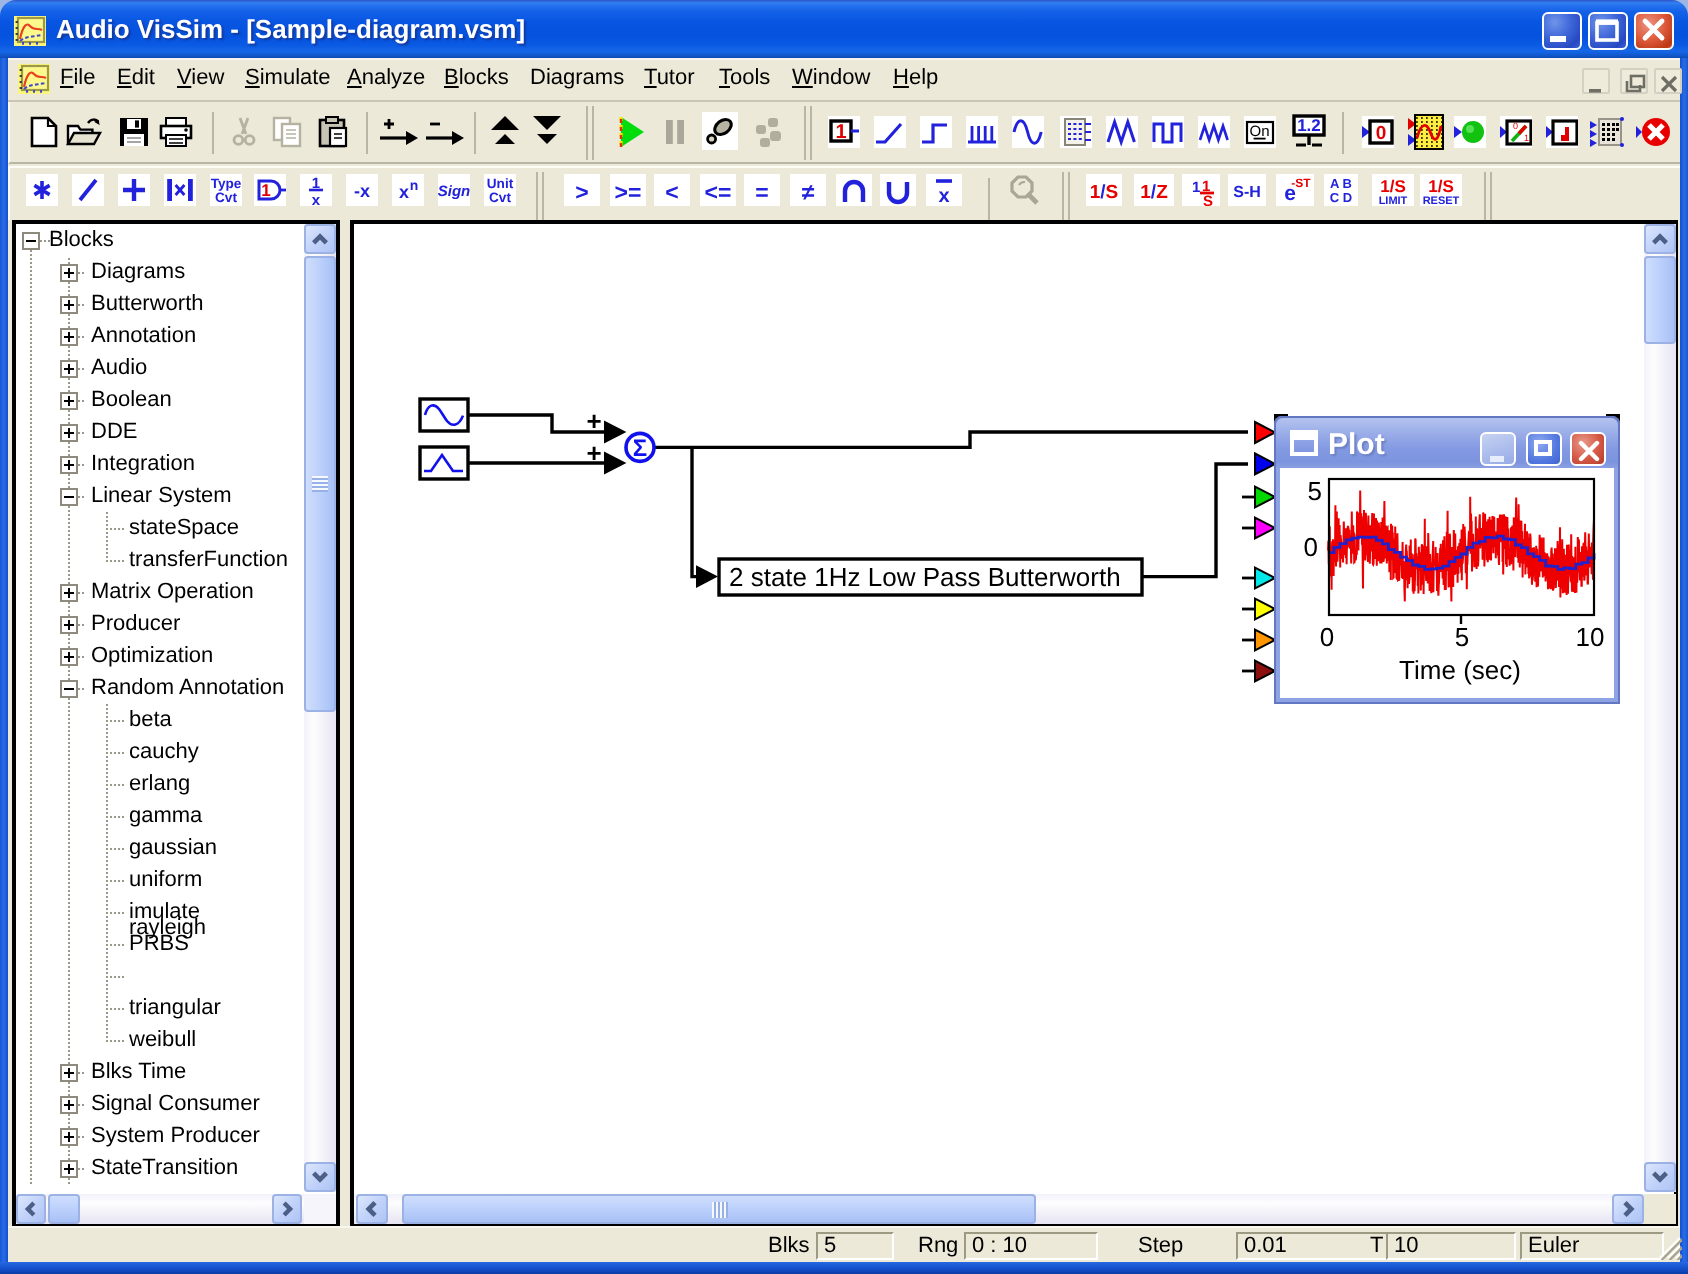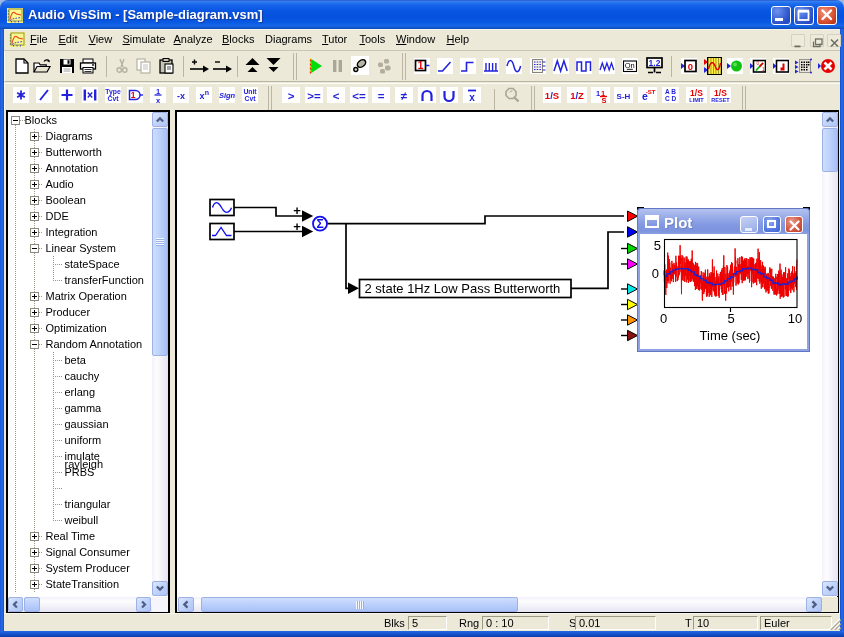--- a/index.html
+++ b/index.html
@@ -543,21 +543,21 @@
 <i class="hd" style="left:45px;top:360px;width:10px"></i>
 <span class="trow" style="left:56.5px;top:352px">PRBS</span>
 <i class="hd" style="left:45px;top:376px;width:10px"></i>
 <span class="trow" style="left:56.5px;top:344px">rayleigh</span>
 <i class="hd" style="left:45px;top:392px;width:10px"></i>
 <span class="trow" style="left:56.5px;top:384px">triangular</span>
 <i class="hd" style="left:45px;top:408px;width:10px"></i>
 <span class="trow" style="left:56.5px;top:400px">weibull</span>
 <i class="hd" style="left:31px;top:424px;width:4px"></i>
 <span class="pm pp" style="left:22px;top:420px"></span>
-<span class="trow" style="left:37.5px;top:416px">Real Time</span>
+<span class="trow" style="left:37.5px;top:416px">Blks Time</span>
 <i class="hd" style="left:31px;top:440px;width:4px"></i>
 <span class="pm pp" style="left:22px;top:436px"></span>
 <span class="trow" style="left:37.5px;top:432px">Signal Consumer</span>
 <i class="hd" style="left:31px;top:456px;width:4px"></i>
 <span class="pm pp" style="left:22px;top:452px"></span>
 <span class="trow" style="left:37.5px;top:448px">System Producer</span>
 <i class="hd" style="left:31px;top:472px;width:4px"></i>
 <span class="pm pp" style="left:22px;top:468px"></span>
 <span class="trow" style="left:37.5px;top:464px">StateTransition</span>
 </div>
@@ -650,21 +650,21 @@
 <div class="abs" style="left:152px;top:597px;width:16px;height:15px;background:#f6f5fb"></div>
 <div class="sb" id="sbCanV" style="left:822px;top:112px;width:16px;height:484px"></div>
 <div class="sbh" id="sbCanH" style="left:177px;top:597px;width:645px;height:15px"></div>
 <div class="abs" style="left:822px;top:597px;width:16px;height:15px;background:#ece9d8"></div>
 <div class="abs" id="status">
 <span class="slbl" style="left:380px">Blks</span>
     <span class="sbox" style="left:404px;width:39px">5</span>
 <span class="slbl" style="left:455px">Rng</span>
     <span class="sbox" style="left:478px;width:67px">0 : 10</span>
 <span class="slbl" style="left:565px">Step</span>
-    <span class="sbox" style="left:571px;width:81px">0.01</span>
+    <span class="sbox" style="left:614px;width:81px">0.01</span>
 <span class="slbl" style="left:681px">T</span>
     <span class="sbox" style="left:689px;width:65px">10</span>
 <span class="sbox" style="left:756px;width:72px">Euler</span>
 </div>
 <div class="abs sbtn" style="left:152px;top:112px;width:16px;height:15px"><svg width="14" height="13" viewBox="0 0 16 15">
       <path d="M8,4.2 L12.6,8.8 L10.7,10.7 L8,8 L5.3,10.7 L3.4,8.8 Z" fill="#4c5f87"></path>
     </svg></div>
 <div class="abs thumbv" style="left:152px;top:128px;height:228px">
     <div class="grip gv"></div>
   </div>

